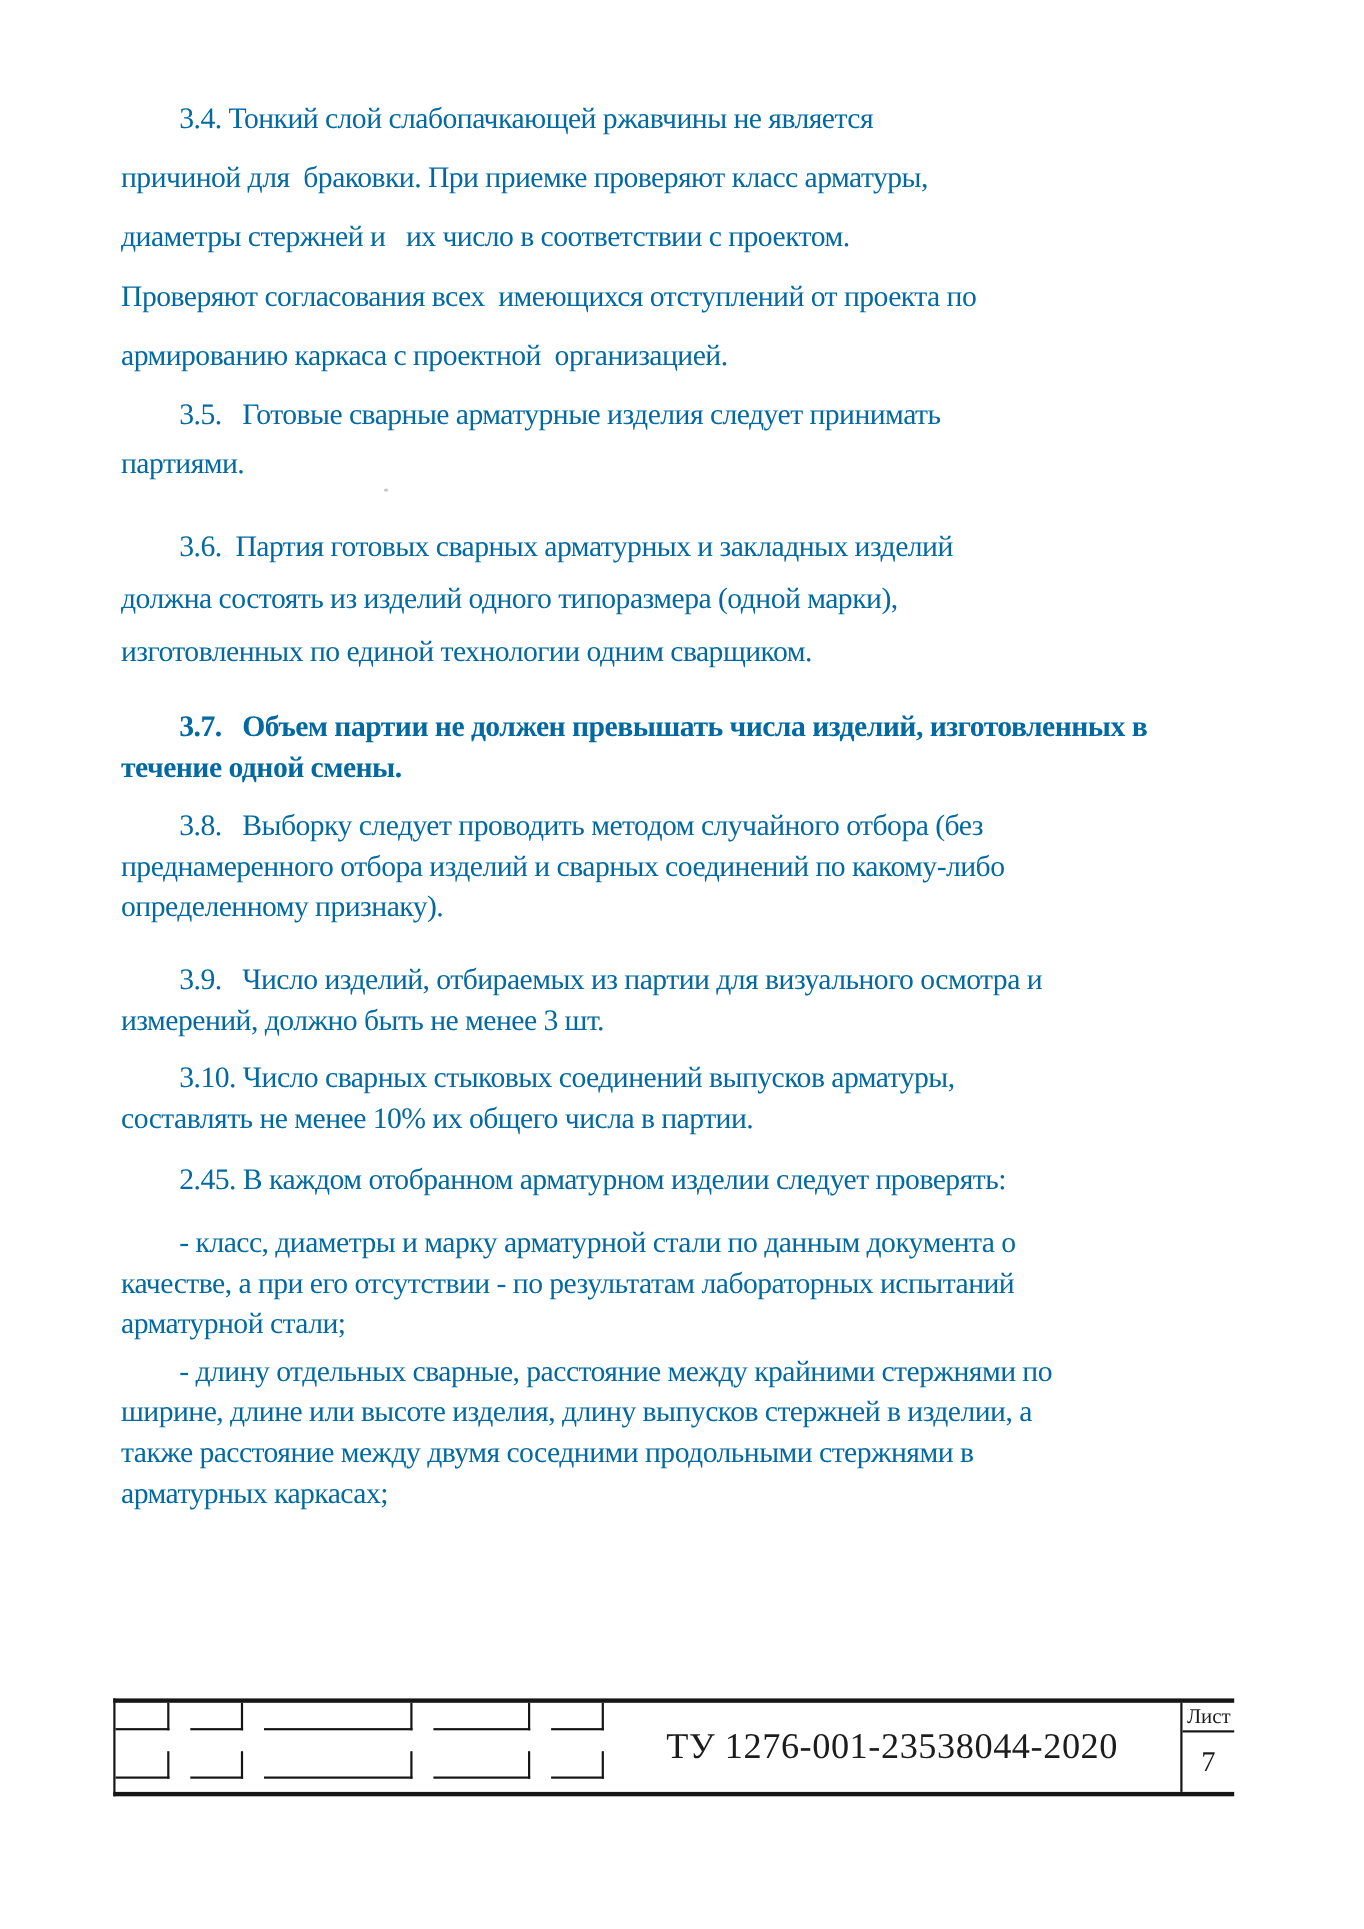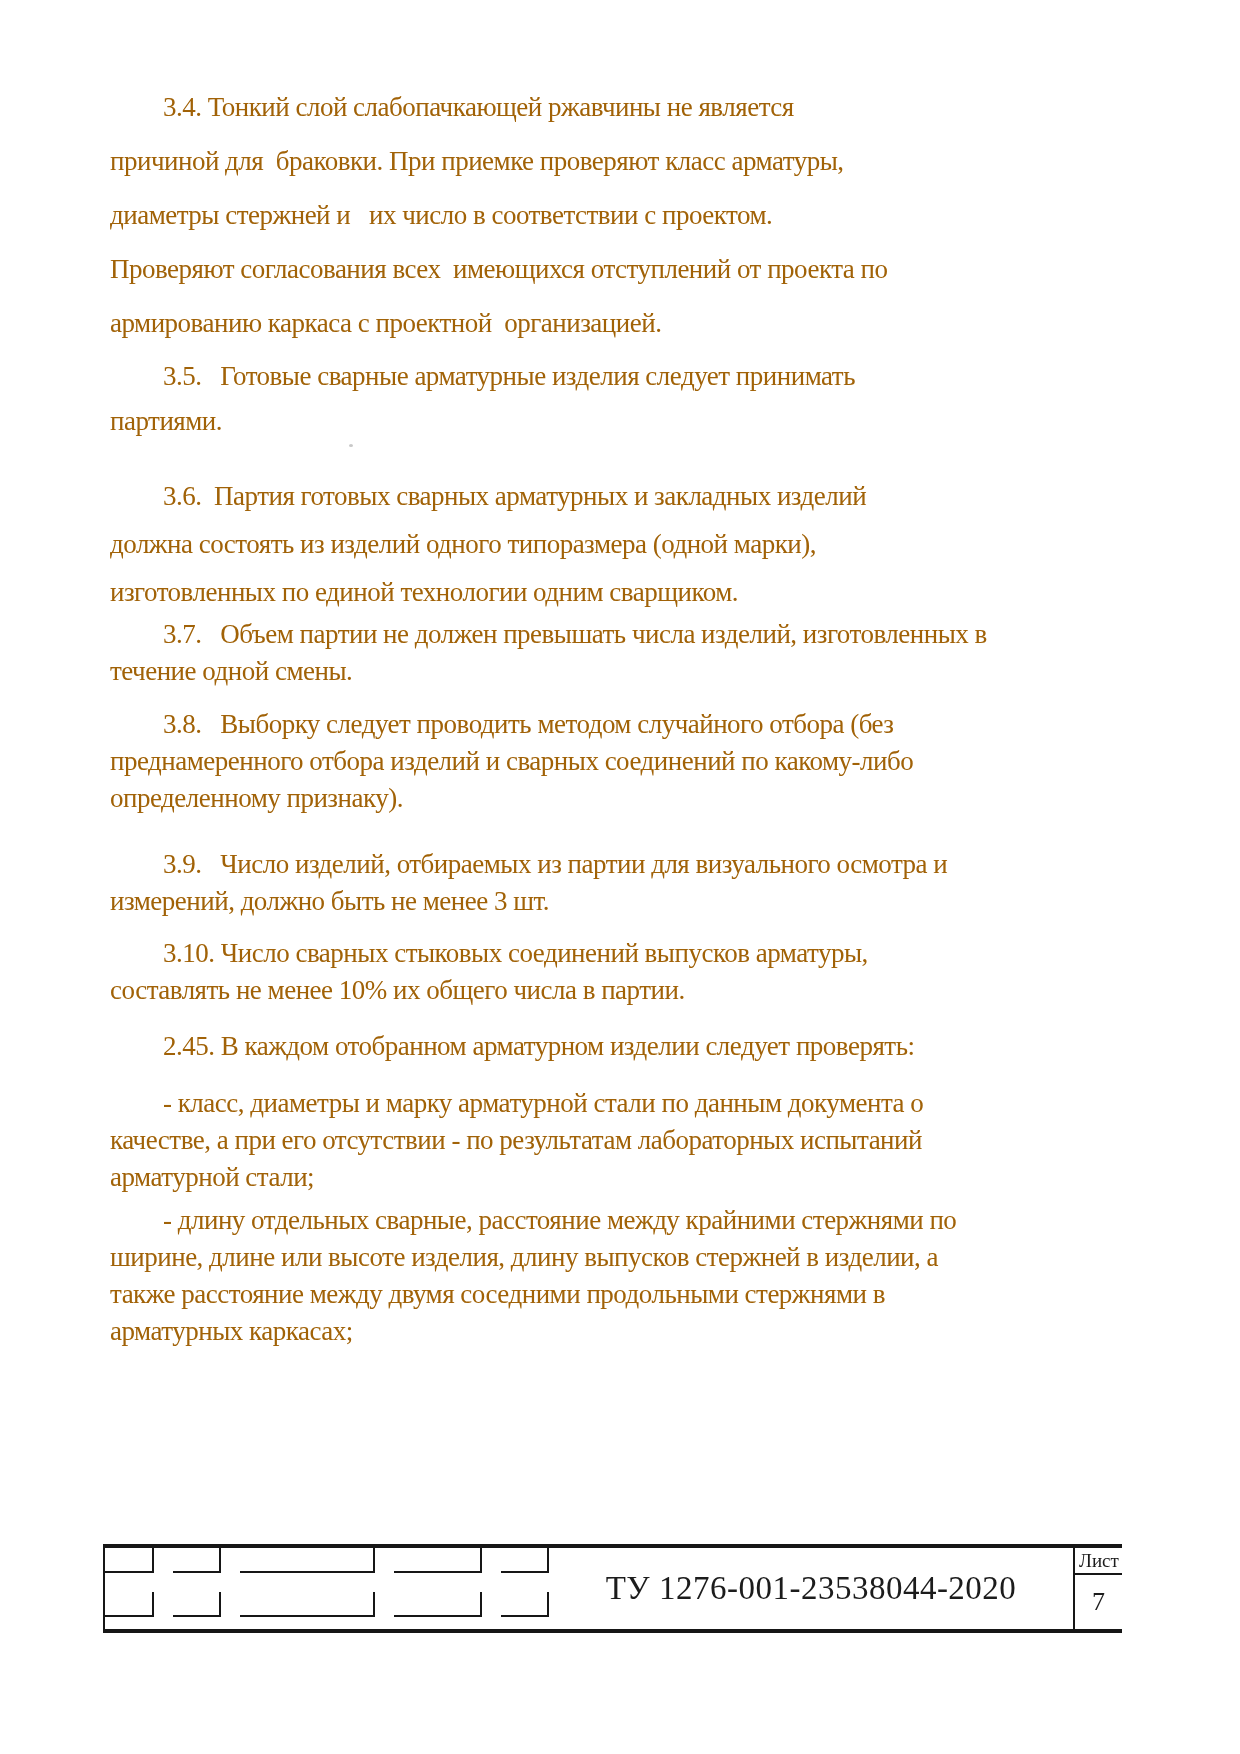--- a/index.html
+++ b/index.html
@@ -16,27 +16,27 @@
   .doc-body{
     position:absolute;
     left:110px;top:80px;
     width:1010px;
   }
   .para{
     font-size:27px;
     line-height:37px;
     letter-spacing:-0.5px;
     white-space:pre;
-    color:#a16207;
+    color:#0369a1;
   }
   .para .line.first{padding-left:53px;}
   .para:nth-child(1){line-height:54px;margin-top:0;}
   .para:nth-child(2){line-height:45px;margin-top:4px;}
   .para:nth-child(3){line-height:48px;margin-top:28px;}
-  .para:nth-child(4){margin-top:0;}
+  .para:nth-child(4){margin-top:26px;font-weight:bold;}
   .para:nth-child(5){margin-top:16px;}
   .para:nth-child(6){margin-top:29px;}
   .para:nth-child(7){margin-top:15px;}
   .para:nth-child(8){margin-top:19px;}
   .para:nth-child(9){margin-top:20px;}
   .para:nth-child(10){margin-top:6px;}
 
   
   .titleblock{
     position:absolute;

